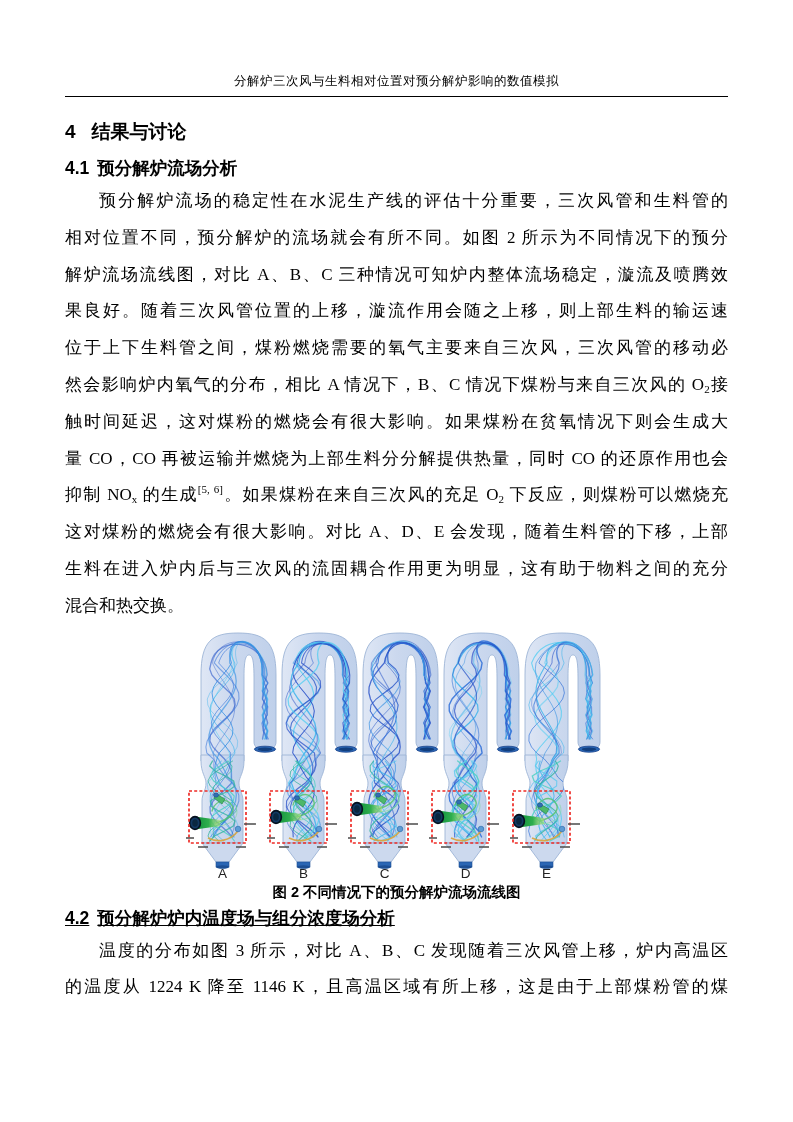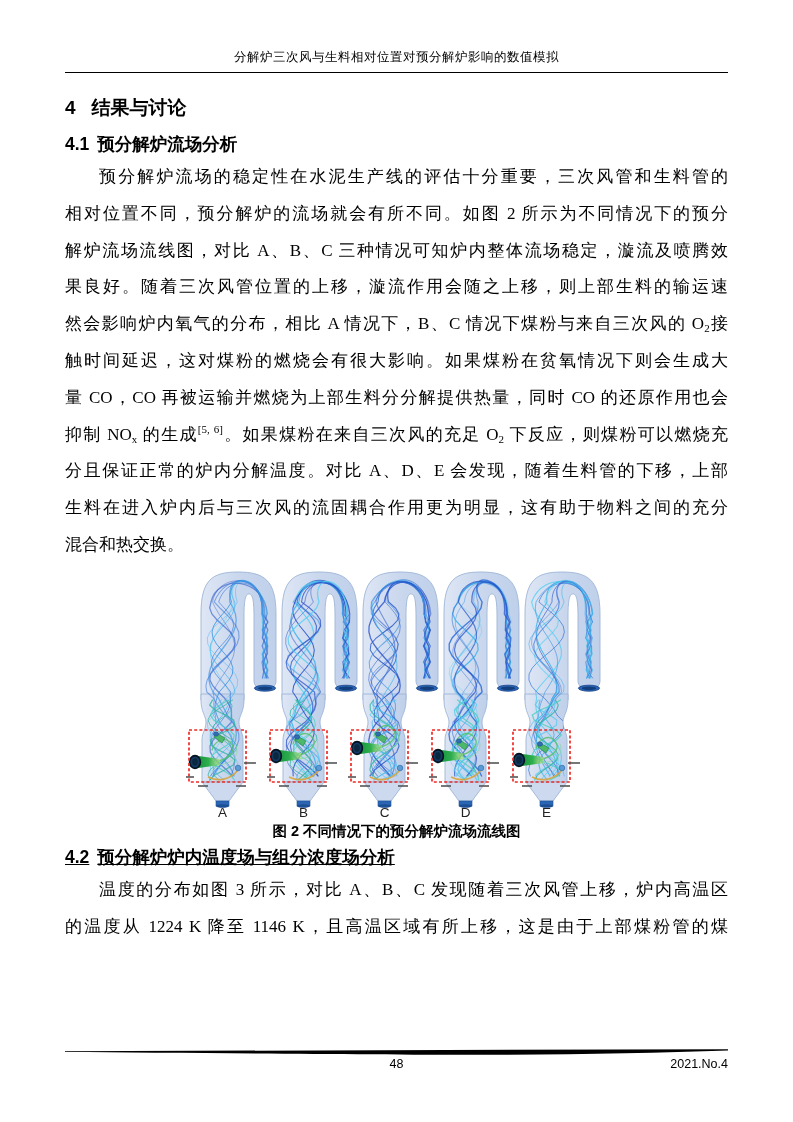--- a/index.html
+++ b/index.html
@@ -1,19 +1,19 @@
 <!DOCTYPE html>
 <html><head>
 <meta charset="utf-8">
 <style>
   html,body{margin:0;padding:0;background:#fff;}
   .page{position:relative;width:793px;height:1122px;background:#fff;overflow:hidden;
         font-family:"Liberation Serif","DejaVu Serif",serif;color:#000;}
   .content{position:absolute;left:65px;top:0;width:663px;}
-  .running-title{padding-top:49px;text-align:center;font-size:12.5px;letter-spacing:.5px;}
+  .running-title{padding-top:73px;text-align:center;font-size:12.5px;letter-spacing:.5px;}
   .header-rule{border:none;border-top:1.8px solid #000;margin:6px 0 0 0;}
   .h1{margin-top:23px;font-size:19px;font-weight:bold;
       font-family:"Liberation Sans","DejaVu Sans",sans-serif;line-height:24px;}
   .h1 .num{margin-right:16px;}
   .h2{margin-top:13px;font-size:17.5px;font-weight:bold;
       font-family:"Liberation Sans","DejaVu Sans",sans-serif;line-height:23px;}
   .h2 .num{margin-right:8px;}
   .para{margin-top:3px;}
   .pline{height:36.8px;line-height:36.8px;font-size:17px;text-align:justify;text-align-last:justify;
          white-space:nowrap;overflow:visible;}
@@ -52,25 +52,26 @@
 
     <div class="h2">
       <span class="num">4.1</span><span>预分解炉流场分析</span>
     </div>
 
     <div class="para">
         <div class="pline indent"><span>预分解炉流场的稳定性在水泥生产线的评估十分重要，三次风管和生料管的</span></div>
         <div class="pline"><span>相对位置不同，预分解炉的流场就会有所不同。如图 2 所示为不同情况下的预分</span></div>
         <div class="pline"><span>解炉流场流线图，对比 A、B、C 三种情况可知炉内整体流场稳定，漩流及喷腾效</span></div>
         <div class="pline"><span>果良好。随着三次风管位置的上移，漩流作用会随之上移，则上部生料的输运速</span></div>
+        <div class="pline"><span>位于上下生料管之间，煤粉燃烧需要的氧气主要来自三次风，三次风管的移动必</span></div>
         <div class="pline"><span>然会影响炉内氧气的分布，相比 A 情况下，B、C 情况下煤粉与来自三次风的 O</span><sub>2</sub><span>接</span></div>
         <div class="pline"><span>触时间延迟，这对煤粉的燃烧会有很大影响。如果煤粉在贫氧情况下则会生成大</span></div>
         <div class="pline"><span>量 CO，CO 再被运输并燃烧为上部生料分分解提供热量，同时 CO 的还原作用也会</span></div>
         <div class="pline"><span>抑制 NO</span><sub>x</sub><span> 的生成</span><sup>[5, 6]</sup><span>。如果煤粉在来自三次风的充足 O</span><sub>2</sub><span> 下反应，则煤粉可以燃烧充</span></div>
-        <div class="pline"><span>分且保证正常的炉内分解温度。对比 A、D、E 会发现，随着生料管的下移，上部</span></div>
+        <div class="pline"><span>这对煤粉的燃烧会有很大影响。对比 A、D、E 会发现，随着生料管的下移，上部</span></div>
         <div class="pline"><span>生料在进入炉内后与三次风的流固耦合作用更为明显，这有助于物料之间的充分</span></div>
         <div class="pline lastline"><span>混合和热交换。</span></div>
       </div>
 
     <div class="figure">
       <div class="panels">
         <div class="panel">
           <svg viewBox="0 0 92 234">
               <defs>
                 <linearGradient id="tg0" x1="0" y1="0" x2="1" y2="0">
@@ -372,22 +373,13 @@
     <div class="h2 h2-2">
       <span class="num">4.2</span><span>预分解炉炉内温度场与组分浓度场分析</span>
     </div>
 
     <div class="para">
         <div class="pline indent"><span>温度的分布如图 3 所示，对比 A、B、C 发现随着三次风管上移，炉内高温区</span></div>
         <div class="pline"><span>的温度从 1224 K 降至 1146 K，且高温区域有所上移，这是由于上部煤粉管的煤</span></div>
       </div>
   </div>
 
-  <div class="footer">
-    <svg class="footer-bar" width="663" height="8" viewBox="0 0 663 8">
-      <path d="M0,3.2 L663,1.2 L663,2.6 C590,5.2 505,6.8 410,6.8 C300,6.8 120,4.6 0,3.9 Z" fill="#000"></path>
-    </svg>
-    <div class="footer-row">
-      <span class="page-num">48</span>
-      <span class="issue">2021.No.4</span>
-    </div>
-  </div>
 </div>
 
 </body></html>

